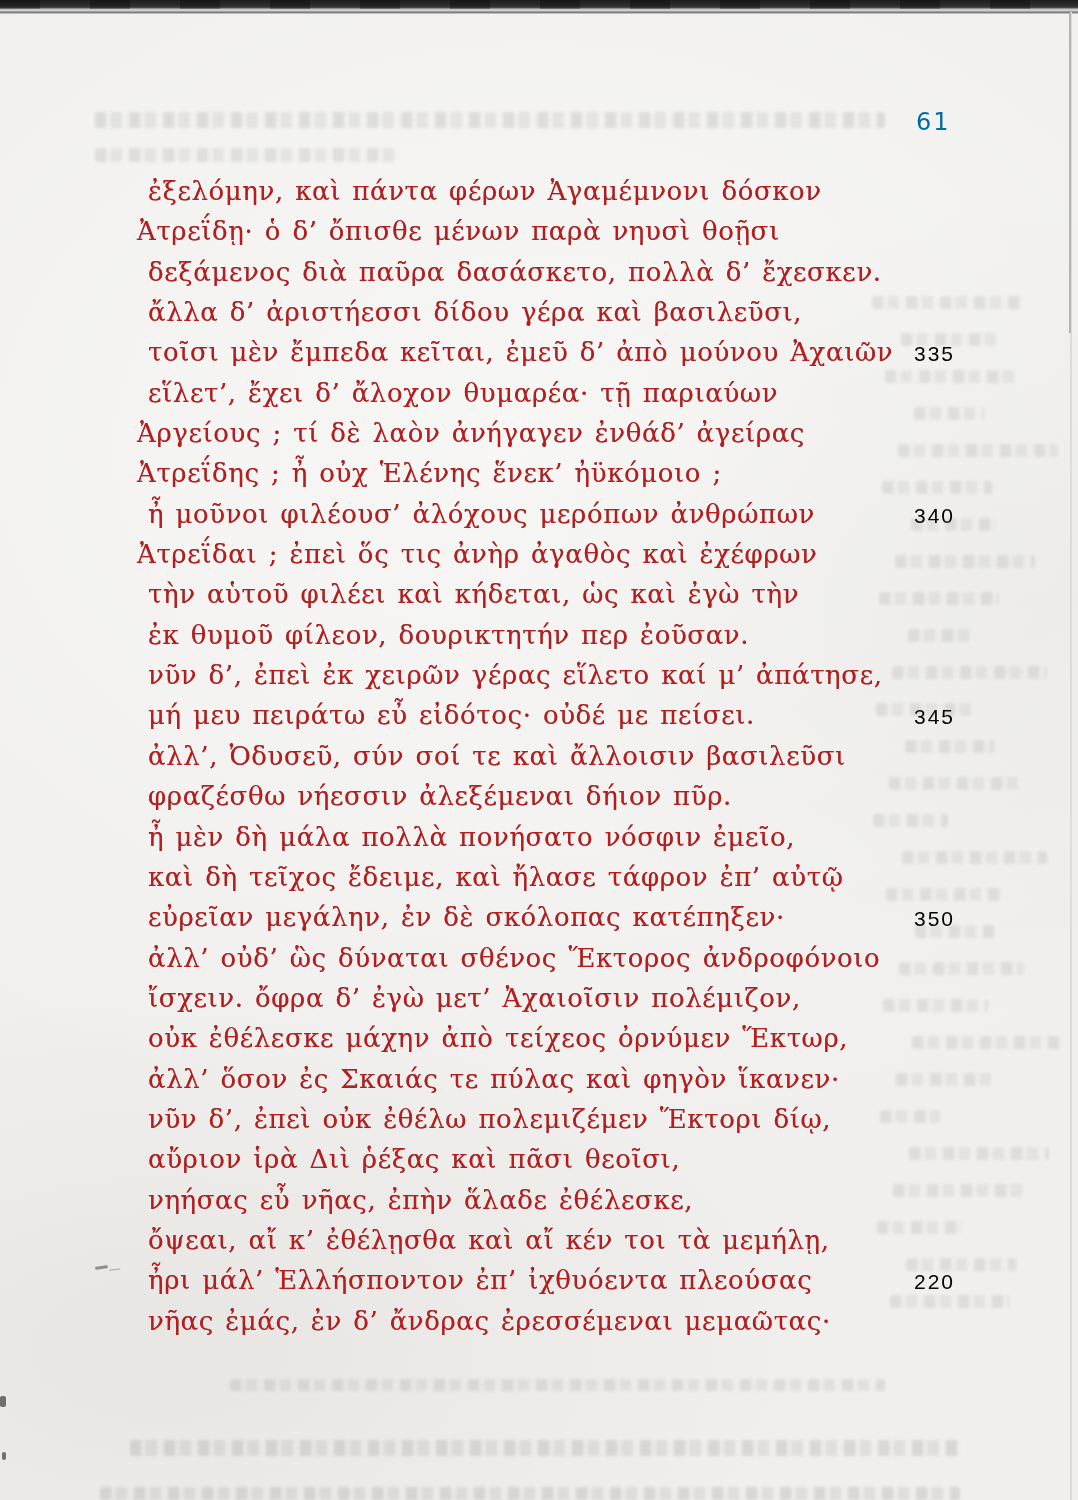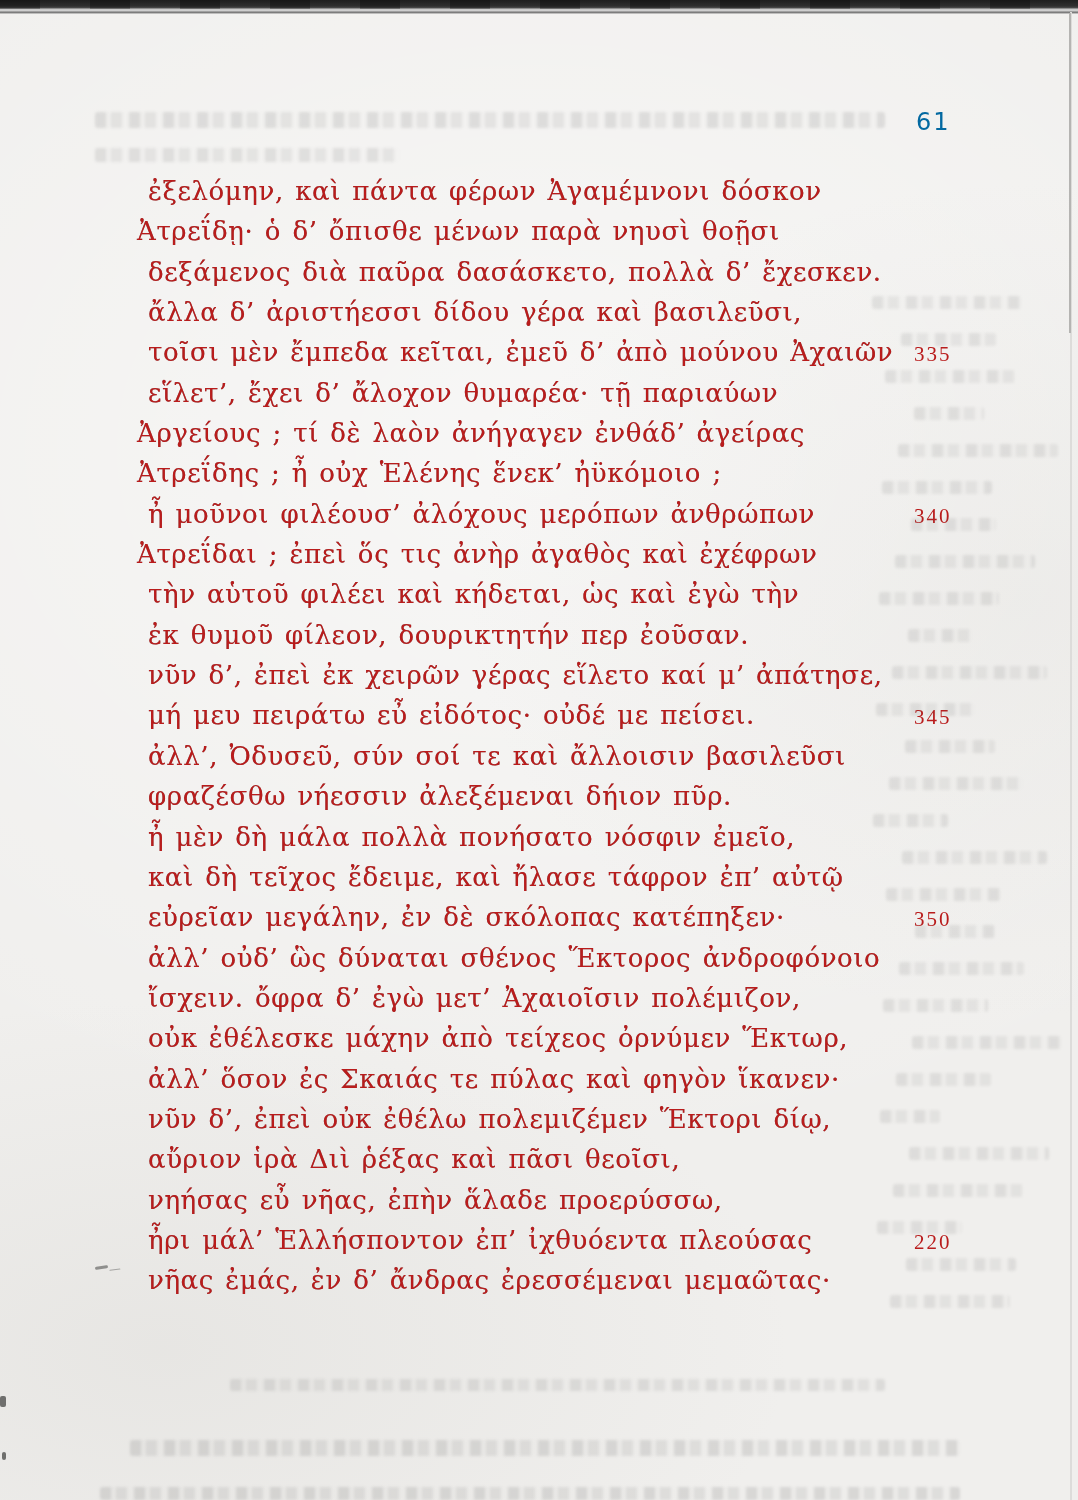--- a/index.html
+++ b/index.html
@@ -56,23 +56,23 @@
     position: relative; height: 40.35px; white-space: nowrap;
   }
   .verse-text {
     font-size: 26px; color: #b91c1c;
     letter-spacing: 0.6px; word-spacing: 2.5px;
     text-shadow: 0 0 0.6px rgba(60,60,60,0.55);
   }
   .verse-row.hang .verse-text { margin-left: -11px; }
   .verse-num {
     position: absolute; left: 766px; top: 5px;
-    font-family: Liberation Serif, serif;
+    font-family: Liberation Sans, sans-serif;
     font-size: 21px; letter-spacing: 2px;
-    color: #b91c1c;
+    color: #000000;
   }
 
   
   .ghost {
     position: absolute;
     background: repeating-linear-gradient(90deg,
       rgba(105,105,105,0.30) 0 11px,
       rgba(105,105,105,0.05) 11px 16px,
       rgba(105,105,105,0.22) 16px 27px,
       rgba(105,105,105,0.02) 27px 34px);
@@ -119,21 +119,22 @@
     <div class="verse-row"><span class="verse-text">φραζέσθω νήεσσιν ἀλεξέμεναι δήιον πῦρ.</span></div>
     <div class="verse-row"><span class="verse-text">ἦ μὲν δὴ μάλα πολλὰ πονήσατο νόσφιν ἐμεῖο,</span></div>
     <div class="verse-row"><span class="verse-text">καὶ δὴ τεῖχος ἔδειμε, καὶ ἤλασε τάφρον ἐπ’ αὐτῷ</span></div>
     <div class="verse-row"><span class="verse-text">εὐρεῖαν μεγάλην, ἐν δὲ σκόλοπας κατέπηξεν·</span><span class="verse-num">350</span></div>
     <div class="verse-row"><span class="verse-text">ἀλλ’ οὐδ’ ὣς δύναται σθένος Ἕκτορος ἀνδροφόνοιο</span></div>
     <div class="verse-row"><span class="verse-text">ἴσχειν. ὄφρα δ’ ἐγὼ μετ’ Ἀχαιοῖσιν πολέμιζον,</span></div>
     <div class="verse-row"><span class="verse-text">οὐκ ἐθέλεσκε μάχην ἀπὸ τείχεος ὀρνύμεν Ἕκτωρ,</span></div>
     <div class="verse-row"><span class="verse-text">ἀλλ’ ὅσον ἐς Σκαιάς τε πύλας καὶ φηγὸν ἵκανεν·</span></div>
     <div class="verse-row"><span class="verse-text">νῦν δ’, ἐπεὶ οὐκ ἐθέλω πολεμιζέμεν Ἕκτορι δίῳ,</span></div>
     <div class="verse-row"><span class="verse-text">αὔριον ἱρὰ Διὶ ῥέξας καὶ πᾶσι θεοῖσι,</span></div>
-    <div class="verse-row"><span class="verse-text">νηήσας εὖ νῆας, ἐπὴν ἅλαδε προερύσσω,</span></div>
+    <div class="verse-row"><span class="verse-text">νηήσας εὖ νῆας, ἐπὴν ἅλαδε ἐθέλεσκε,</span></div>
+    <div class="verse-row"><span class="verse-text">ὄψεαι, αἴ κ’ ἐθέλῃσθα καὶ αἴ κέν τοι τὰ μεμήλῃ,</span></div>
     <div class="verse-row"><span class="verse-text">ἦρι μάλ’ Ἑλλήσποντον ἐπ’ ἰχθυόεντα πλεούσας</span><span class="verse-num">220</span></div>
     <div class="verse-row"><span class="verse-text">νῆας ἐμάς, ἐν δ’ ἄνδρας ἐρεσσέμεναι μεμαῶτας·</span></div>
   </div>
 
 <div id="ghosts">
     <div class="ghost" style="left: 95px; top: 112px; width: 790px; height: 16px; opacity: 0.55;"></div>
     <div class="ghost" style="left: 95px; top: 148px; width: 305px; height: 14px; opacity: 0.5;"></div>
     <div class="ghost" style="left: 230px; top: 1379px; width: 655px; height: 12px; opacity: 0.5;"></div>
     <div class="ghost" style="left: 130px; top: 1440px; width: 830px; height: 16px; opacity: 0.6;"></div>
     <div class="ghost" style="left: 100px; top: 1487px; width: 860px; height: 13px; opacity: 0.6;"></div>

